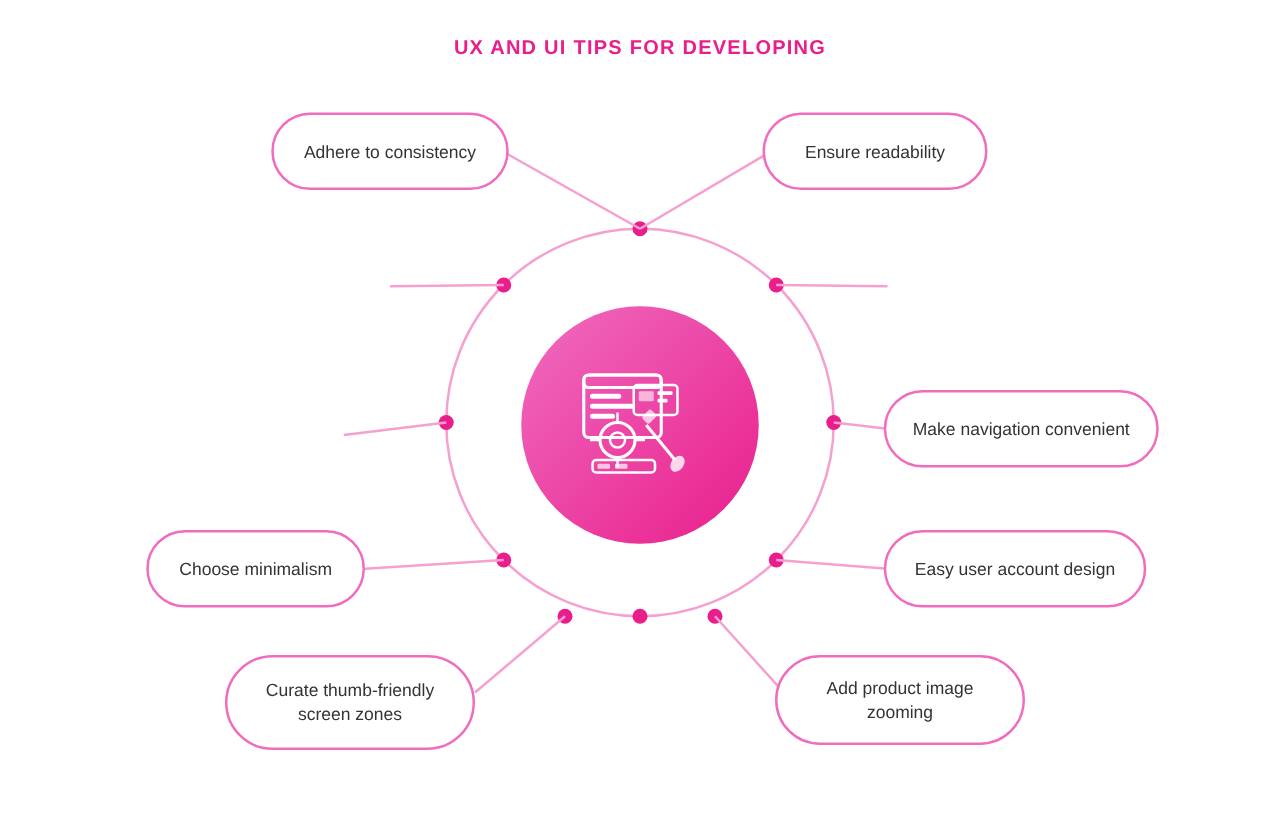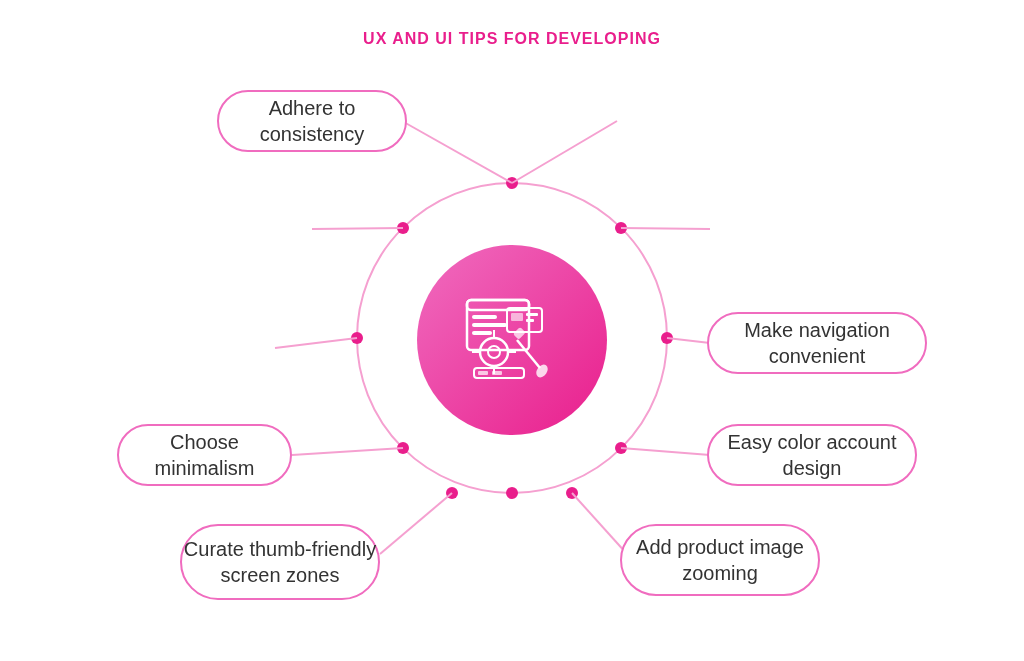--- a/index.html
+++ b/index.html
@@ -51,21 +51,21 @@
     
     .tip-pill {
       position: absolute;
       border: 2px solid #f06cbf;
       border-radius: 40px;
       background: #fff;
       display: flex;
       align-items: center;
       justify-content: center;
       text-align: center;
-      font-size: 20px;
+      font-size: 14px;
       color: #333;
       font-weight: 500;
       line-height: 1.3;
       z-index: 8;
     }
     
     .lines-svg {
       position: absolute;
       top: 0; left: 0;
       width: 100%; height: 100%;
@@ -157,27 +157,30 @@
 
 
   <div class="tip-pill" style="top:364px; left:55px; width:175px; height:62px;">
     <span>Choose minimalism</span>
   </div>
 
   <div class="tip-pill" style="top:464px; left:118px; width:200px; height:76px;">
     <span>Curate thumb-friendly<br>screen zones</span>
   </div>
 
+  <div class="tip-pill" style="top:30px; left:548px; width:180px; height:62px;">
+    <span>Ensure readability</span>
+  </div>
 
 
   <div class="tip-pill" style="top:252px; left:645px; width:220px; height:62px;">
     <span>Make navigation convenient</span>
   </div>
 
   <div class="tip-pill" style="top:364px; left:645px; width:210px; height:62px;">
-    <span>Easy color account design</span>
+    <span>Easy user account design</span>
   </div>
 
   <div class="tip-pill" style="top:464px; left:558px; width:200px; height:72px;">
     <span>Add product image<br>zooming</span>
   </div>
 
 </div>
 
 </body></html>

